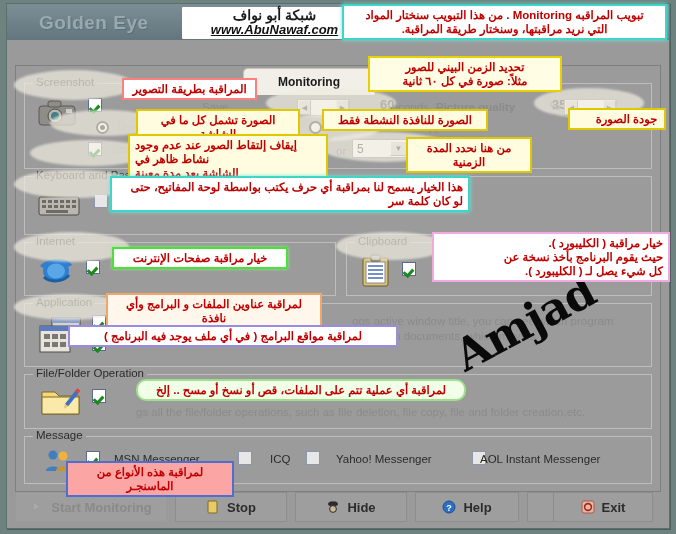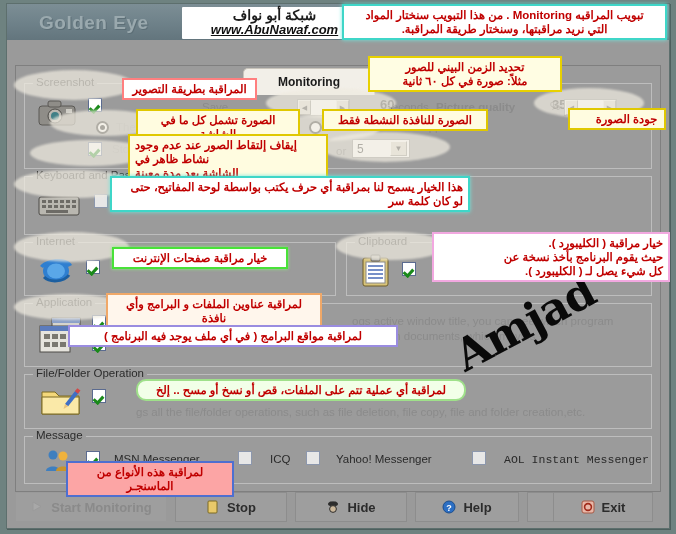--- a/index.html
+++ b/index.html
@@ -377,21 +377,21 @@
         <circle cx="19" cy="8" r="4.5" fill="#f0b23c"></circle>
         <path d="M12 23 c0-6 14-6 14 0 z" fill="#c9942a"></path>
       </svg>
       <div class="cb checked" style="left:70px;top:385px;"></div>
       <div class="msglbl" style="left:98px;top:387px;">MSN Messenger</div>
       <div class="cb dim" style="left:222px;top:385px;"></div>
       <div class="msglbl" style="left:254px;top:387px;">ICQ</div>
       <div class="cb dim" style="left:290px;top:385px;"></div>
       <div class="msglbl" style="left:320px;top:387px;">Yahoo! Messenger</div>
       <div class="cb dim" style="left:456px;top:385px;"></div>
-      <div class="msglbl" style="left:488px;top:387px;font-family:Liberation Mono, monospace;">AOL Instant Messenger</div>
+      <div class="msglbl" style="left:464px;top:387px;">AOL Instant Messenger</div>
 
     </div>
 
     <div class="btnbar">
       <div class="btn disabled" style="left:0px;width:152px;">
         <span class="bico">
           <svg width="13" height="13" viewBox="0 0 13 13">
               <polygon points="3,2 11,6.5 3,11" fill="#a8a8a8" stroke="#9a9a9a"></polygon>
             </svg>
         </span>
@@ -473,20 +473,21 @@
 
   <div class="anno yellow2" style="left:568px;top:108px;width:98px;padding-left:24px;">جودة الصورة</div>
 
   <div class="anno yellow2" style="left:136px;top:109px;width:164px;">الصورة تشمل كل ما في الشاشة</div>
 
   <div class="anno yellow2" style="left:322px;top:109px;width:166px;">الصورة للنافذة النشطة فقط</div>
 
   <div class="anno yellow2" style="left:128px;top:134px;width:200px;text-align:left;">إيقاف إلتقاط الصور عند عدم وجود نشاط ظاهر في
 الشاشة بعد مدة معينة</div>
 
+  <div class="anno yellow2" style="left:406px;top:137px;width:126px;">من هنا نحدد المدة الزمنية</div>
 
   <div class="anno cyan" style="left:110px;top:176px;width:360px;text-align:right;">هذا الخيار يسمح لنا بمراقبة أي حرف يكتب بواسطة لوحة المفاتيح، حتى
 لو كان كلمة سر</div>
 
   <div class="anno green" style="left:112px;top:247px;width:176px;">خيار مراقبة صفحات الإنترنت</div>
 
   <div class="anno pink" style="left:432px;top:232px;width:238px;text-align:right;">خيار مراقبة ( الكليبورد ).
 حيث يقوم البرنامج بأخذ نسخة عن
 كل شيء يصل لـ ( الكليبورد ).</div>
 

